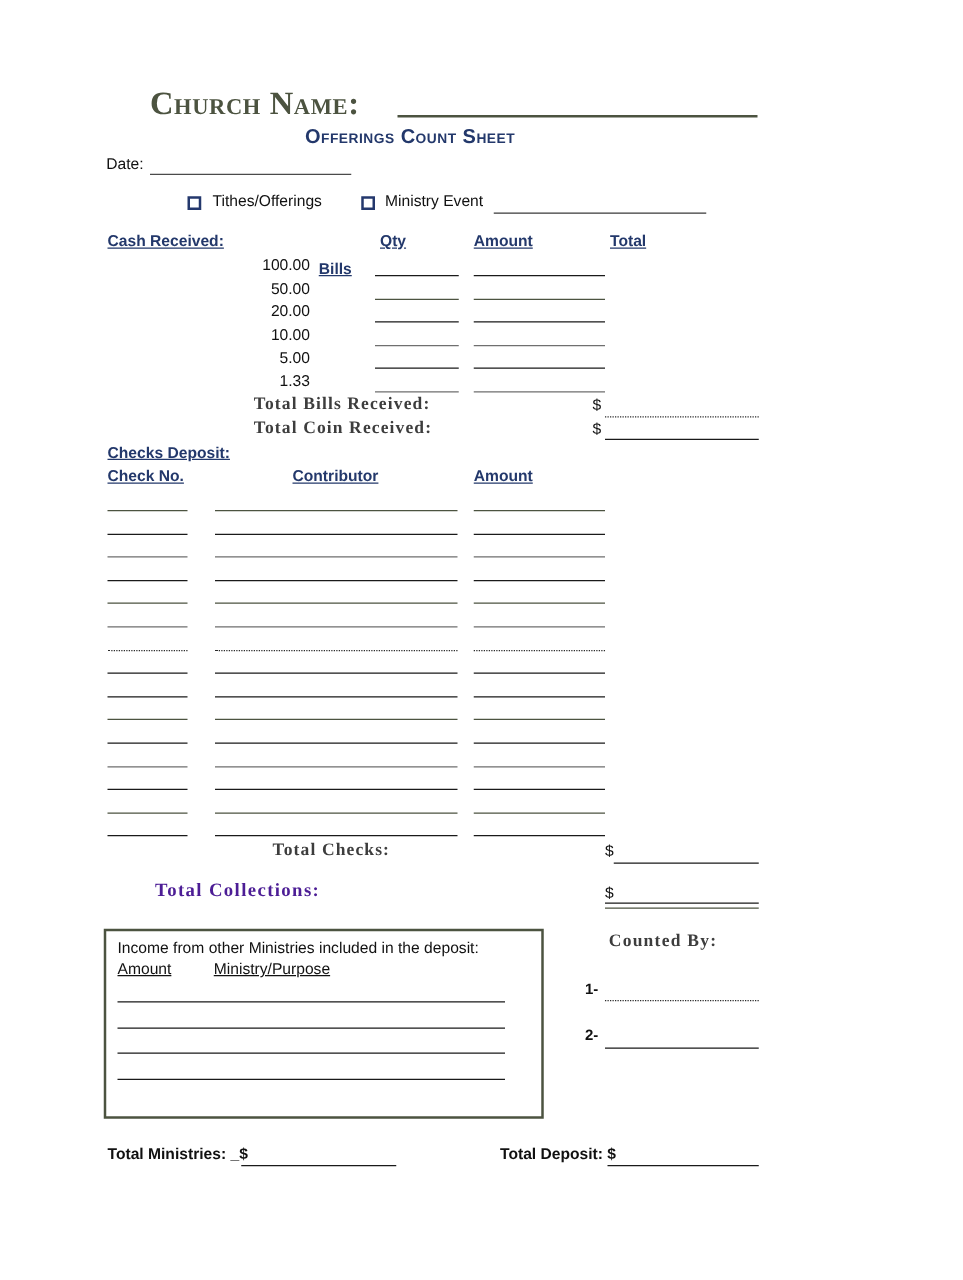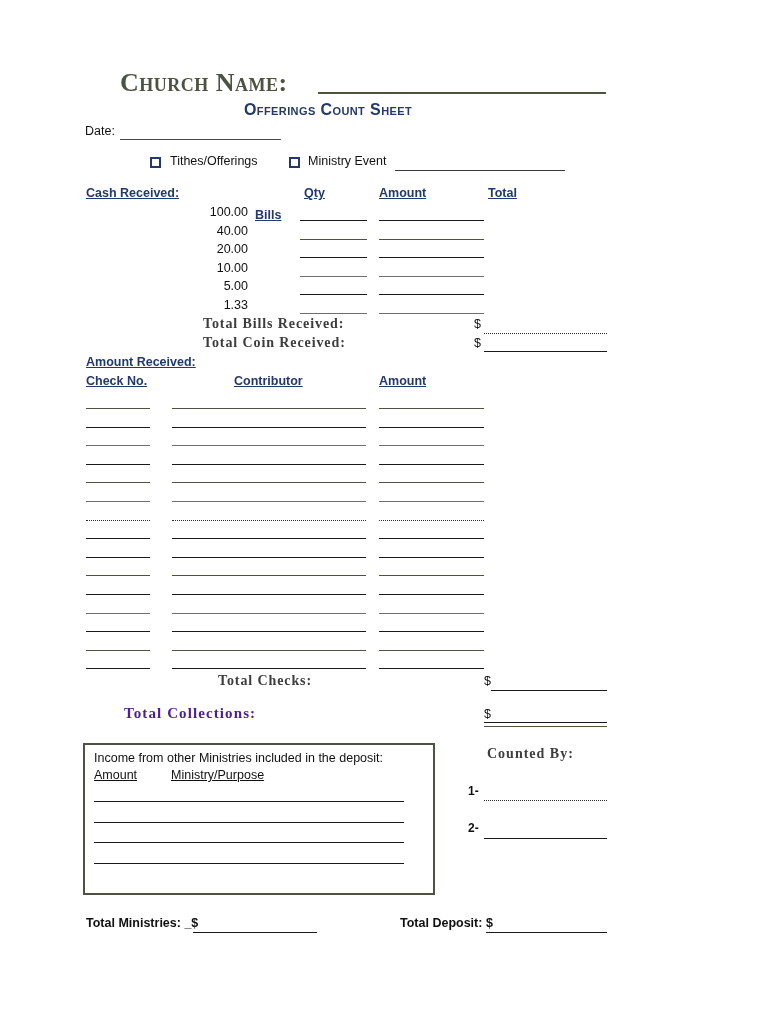--- a/index.html
+++ b/index.html
@@ -259,21 +259,21 @@
   <div class="abs navy-head h-cash">Cash Received:</div>
   <div class="abs navy-head h-bills">Bills</div>
   <div class="abs navy-head h-qty">Qty</div>
   <div class="abs navy-head h-amount">Amount</div>
   <div class="abs navy-head h-total">Total</div>
 
   <div id="denom-host">
       <div class="abs denom" style="top: 205px;">100.00</div>
       <div class="abs qty-rule rule-dark" style="top: 220px;"></div>
       <div class="abs amt-rule rule-dark" style="top: 220px;"></div>
-      <div class="abs denom" style="top: 223.6px;">40.00</div>
+      <div class="abs denom" style="top: 223.6px;">50.00</div>
       <div class="abs qty-rule rule-olive" style="top: 238.6px;"></div>
       <div class="abs amt-rule rule-olive" style="top: 238.6px;"></div>
       <div class="abs denom" style="top: 242.2px;">20.00</div>
       <div class="abs qty-rule rule-dark" style="top: 257.2px;"></div>
       <div class="abs amt-rule rule-dark" style="top: 257.2px;"></div>
       <div class="abs denom" style="top: 260.8px;">10.00</div>
       <div class="abs qty-rule rule-gray" style="top: 275.8px;"></div>
       <div class="abs amt-rule rule-gray" style="top: 275.8px;"></div>
       <div class="abs denom" style="top: 279.4px;">5.00</div>
       <div class="abs qty-rule rule-dark" style="top: 294.4px;"></div>
@@ -284,21 +284,21 @@
     </div>
 
   <div class="abs serif-gray tbr-label">Total Bills Received:</div>
   <div class="abs dollar tbr-dollar">$</div>
   <div class="abs tbr-rule rule-dot"></div>
 
   <div class="abs serif-gray tcr-label">Total Coin Received:</div>
   <div class="abs dollar tcr-dollar">$</div>
   <div class="abs tcr-rule rule-dark"></div>
 
-  <div class="abs navy-head h-checks-received">Amount Received:</div>
+  <div class="abs navy-head h-checks-received">Checks Deposit:</div>
   <div class="abs navy-head h-checkno">Check No.</div>
   <div class="abs navy-head h-contrib">Contributor</div>
   <div class="abs navy-head h-amount2">Amount</div>
 
   <div id="checks-host">
       <div class="abs chk-no-rule rule-olive" style="top: 408px;"></div>
       <div class="abs chk-ctr-rule rule-olive" style="top: 408px;"></div>
       <div class="abs chk-amt-rule rule-olive" style="top: 408px;"></div>
       <div class="abs chk-no-rule rule-dark" style="top: 426.6px;"></div>
       <div class="abs chk-ctr-rule rule-dark" style="top: 426.6px;"></div>

